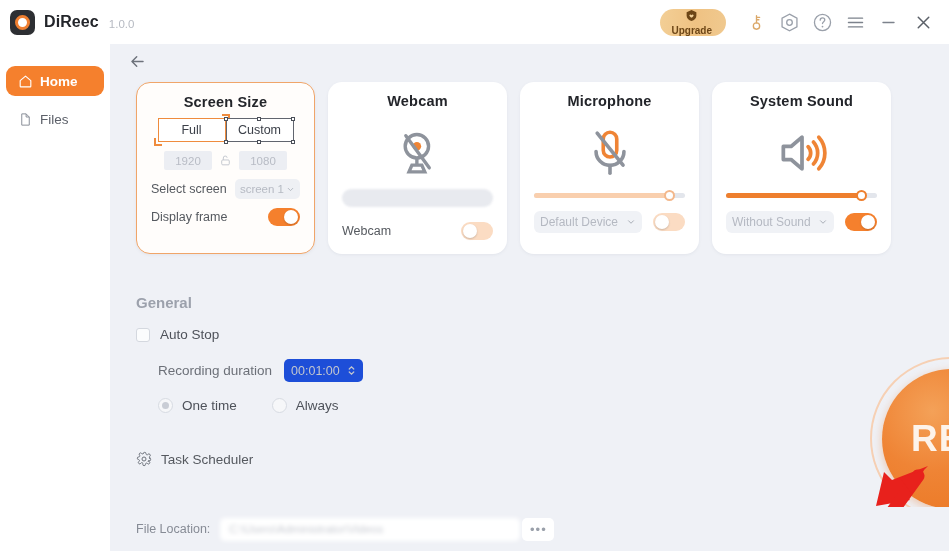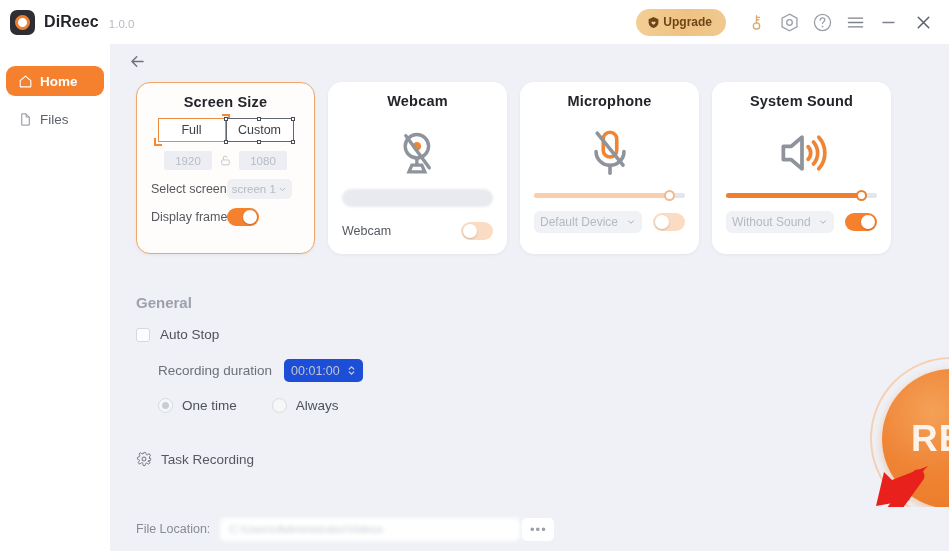--- a/index.html
+++ b/index.html
@@ -29,22 +29,22 @@
   .brand-ver { font-size:11.5px; color:#b6bac2; margin-left:1px; margin-top:4px; }
 
   .tb-right {
     position:absolute; right:0; top:0; height:44px;
     display:flex; align-items:center; gap:0px; padding-right:8px;
   }
   .upgrade {
     display:flex; align-items:center; gap:3px;
     height:27px; padding:0 14px 0 11px; border-radius:14px;
     background:linear-gradient(95deg,#f3cf96 0%,#efc283 55%,#f0c98f 100%);
-    color:#6d4617; font-size:12px; font-weight:bold;
-    border:none; cursor:pointer; margin-right:14px;
+    color:#6d4617; font-size:10px; font-weight:bold;
+    border:none; cursor:pointer; margin-right:14px;flex-direction:column;
   }
   .ic-btn {
     width:33px; height:33px; display:flex; align-items:center; justify-content:center;
     cursor:pointer; background:none; border:none;
   }
   .ic-btn.wide { width:36px; }
 
   
   .sidebar {
     position:absolute; left:0; top:44px; width:110px; height:507px;
@@ -100,21 +100,21 @@
   .seg.custom .hnd.br{bottom:-2.5px;right:-2.5px}
   .seg.custom .hnd.tm{top:-2.5px;left:50%;margin-left:-2.5px}
   .seg.custom .hnd.bm{bottom:-2.5px;left:50%;margin-left:-2.5px}
 
   .dim-row { display:flex; gap:7px; align-items:center; justify-content:center; margin-bottom:9px; }
   .dim-box {
     width:48px; height:19px; background:#eceef3; border-radius:2px;
     display:flex; align-items:center; justify-content:center;
     font-size:11.5px; color:#b8bcc5; filter:blur(.45px);
   }
-  .mini-row { display:flex; align-items:center; justify-content:flex-start; margin-bottom:9px; }
+  .mini-row { display:flex; align-items:center; justify-content:space-between; margin-bottom:9px; }
   .mini-lbl { font-size:12.5px; color:#55595f; }
   .mini-sel {
     display:flex; align-items:center; gap:2px; height:20px; padding:0 5px;
     background:#eef0f4; border-radius:5px; font-size:11.5px; color:#b6bac3;
     filter:blur(.4px); cursor:pointer;
   }
 
   .toggle { width:30px; height:17px; border-radius:9px; position:relative; cursor:pointer; }
   .toggle .knob {
     position:absolute; top:2px; width:13px; height:13px; border-radius:50%;
@@ -440,21 +440,21 @@
         <span class="radio-lbl">One time</span>
         <span class="radio"></span>
         <span class="radio-lbl">Always</span>
       </div>
 
       <div class="task-row">
         <svg width="16" height="16" viewBox="0 0 24 24" fill="none" stroke="#6d727b" stroke-width="1.5">
           <circle cx="12" cy="12" r="3"></circle>
           <path d="M19.4 14a1.6 1.6 0 0 0 .3 1.8l.1.1a2 2 0 1 1-2.8 2.8l-.1-.1a1.6 1.6 0 0 0-2.7 1.1V20a2 2 0 0 1-4 0v-.2A1.6 1.6 0 0 0 7.3 18.4l-.1.1a2 2 0 1 1-2.8-2.8l.1-.1A1.6 1.6 0 0 0 4 12.9H4a2 2 0 0 1 0-4h.2a1.6 1.6 0 0 0 1.1-2.7l-.1-.1a2 2 0 0 1 2.8-2.8l.1.1A1.6 1.6 0 0 0 11 3.6V4a2 2 0 0 1 4 0v.2a1.6 1.6 0 0 0 2.7 1.1l.1-.1a2 2 0 1 1 2.8 2.8l-.1.1a1.6 1.6 0 0 0 1.1 2.7H20a2 2 0 0 1 0 4h-.2a1.6 1.6 0 0 0-1.5 1z"></path>
         </svg>
-        <span class="task-lbl">Task Recording</span>
+        <span class="task-lbl">Task Scheduler</span>
       </div>
     </div>
 
     <div class="rec-wrap">
       <div class="rec-btn">
         <span class="rec-txt">REC</span>
       </div>
     </div>
     <svg class="arrow" width="110" height="105" viewBox="0 0 110 105">
       <path d="M88 2 L62 28 L70 36 L36 42 L44 8 L52 16 Z" fill="#e8211c"></path>

